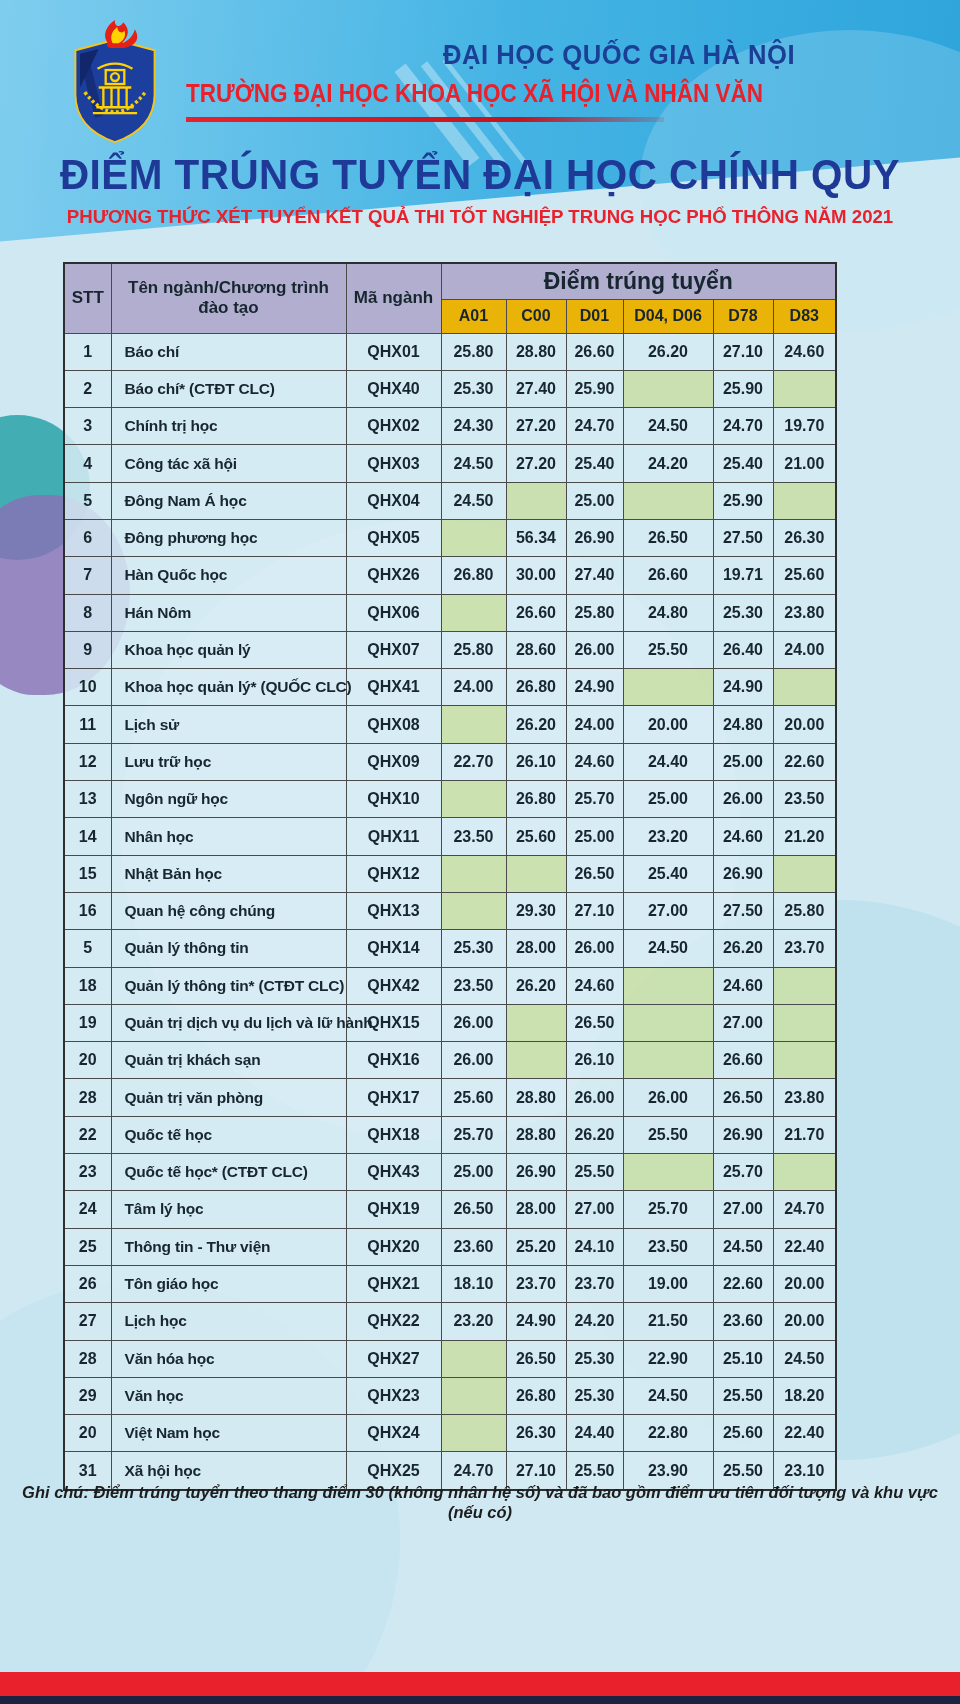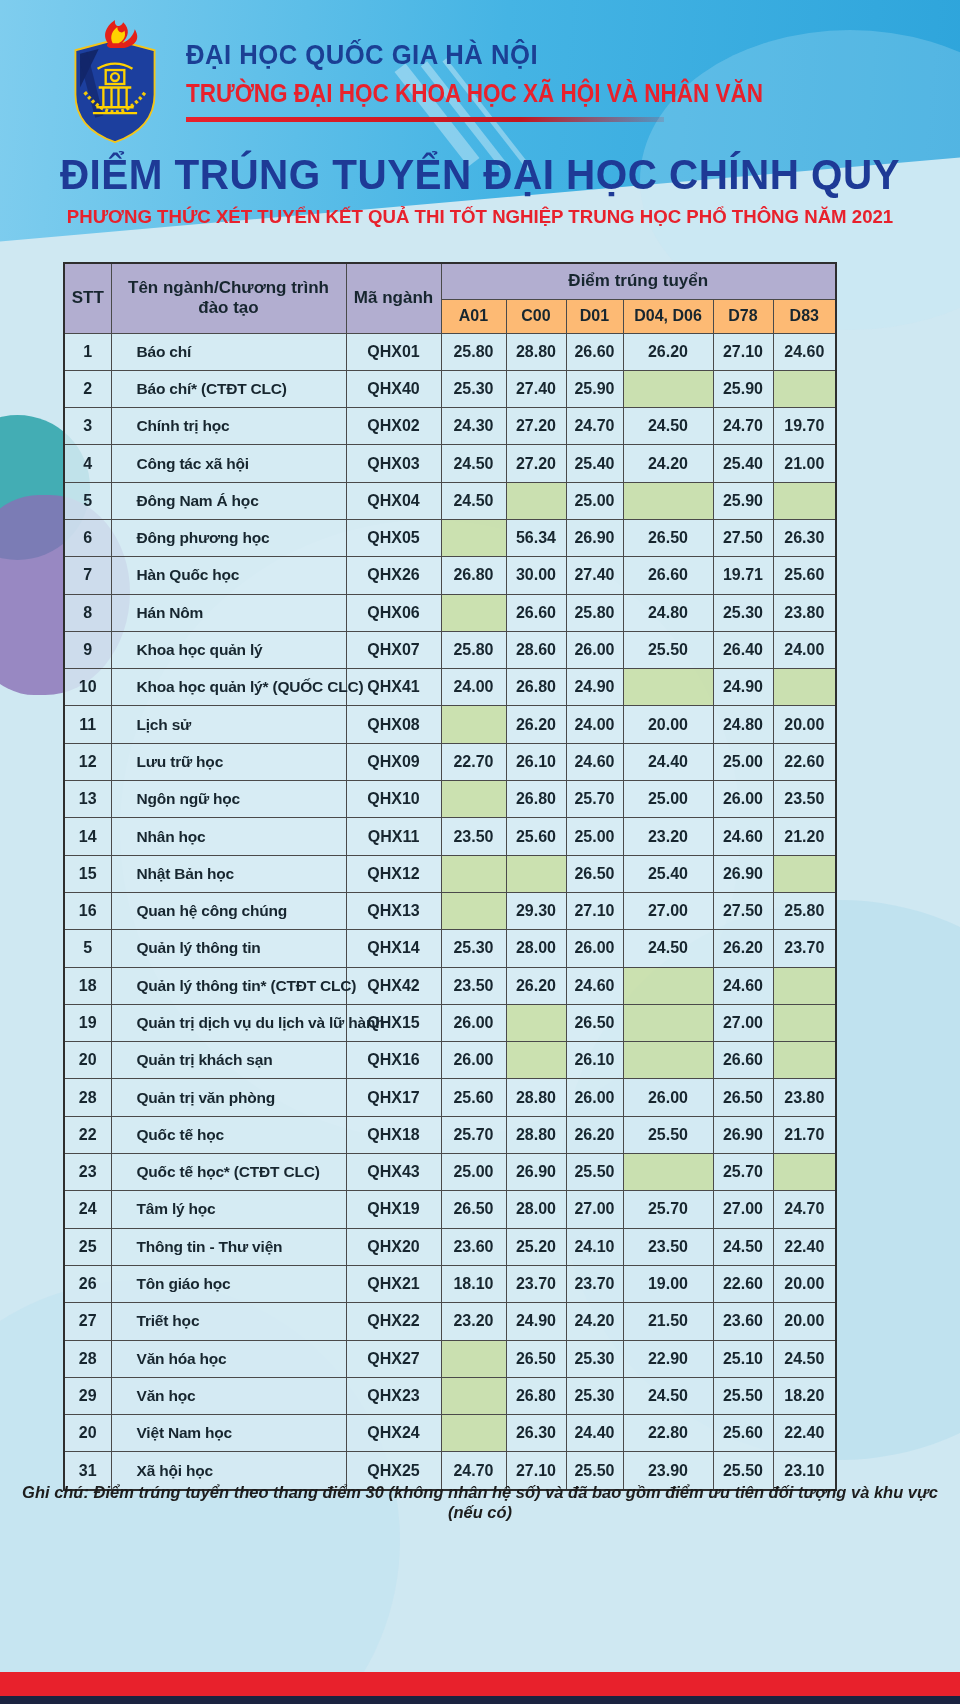--- a/index.html
+++ b/index.html
@@ -21,21 +21,21 @@
   .circle{position:absolute;border-radius:50%;z-index:0;}
   .c-teal{left:-55px;top:415px;width:145px;height:145px;background:#2aa2a9;opacity:.85;}
   .c-purple{left:-35px;top:495px;width:165px;height:200px;background:#8a6fb5;opacity:.8;border-radius:48% 52% 55% 45%;}
   .c-pale1{left:120px;top:520px;width:620px;height:620px;background:#eaf6fb;opacity:.45;}
   .c-pale2{left:560px;top:900px;width:560px;height:560px;background:#a9d9ec;opacity:.4;}
   .c-pale3{left:-120px;top:1280px;width:520px;height:520px;background:#bfe2f1;opacity:.55;}
   .c-top{left:640px;top:30px;width:420px;height:300px;background:#bfe9f7;opacity:.25;}
 
   
   .logo{position:absolute;left:56px;top:20px;width:118px;height:128px;z-index:3;}
-  .org{position:absolute;left:186px;top:40px;z-index:3;}
+  .org{position:absolute;left:186px;top:40px;z-index:3;text-align:right;}
   .uni{color:#1b3f94;font-weight:700;font-size:27px;letter-spacing:.5px;transform:scaleX(.95);transform-origin:left;}
   .sch{color:#e8212c;font-weight:700;font-size:25px;margin-top:8px;white-space:nowrap;transform:scaleX(.9);transform-origin:left;}
   .red-rule{margin-top:9px;width:478px;height:5px;background:linear-gradient(90deg,#e8212c 0%,#c2151f 70%,rgba(194,21,31,.15)100%);}
   .title{
     position:absolute;left:0;top:150px;width:960px;text-align:center;z-index:3;
     color:#1e3a96;font-weight:700;font-size:43px;letter-spacing:.5px;transform:scaleX(.94);
   }
   .subtitle{
     position:absolute;left:0;top:206px;width:960px;text-align:center;z-index:3;
     color:#e8212c;font-weight:700;font-size:19px;transform:scaleX(.98);
@@ -47,24 +47,24 @@
     border-collapse:collapse;table-layout:fixed;
   }
   th,td{
     border:1px solid #4a4a4a;
     color:#17262f;text-align:center;vertical-align:middle;
     padding:0;
   }
   table{border:2px solid #2e2e2e;}
   thead th{background:#b2aed0;font-size:17px;font-weight:700;}
   thead .tier1{height:36px;}
-  thead .tier2 th{background:#fdba74;height:33px;font-size:16px;}
-  thead .th-group{font-size:17px;margin-left:40px;}
+  thead .tier2 th{background:#eab308;height:33px;font-size:16px;}
+  thead .th-group{font-size:23px;margin-left:40px;}
   tbody td{height:36.3px;font-size:16px;font-weight:700;background:rgba(214,235,243,.85);}
-  tbody td.name-cell{text-align:left;padding-left:25px;font-size:15.5px;letter-spacing:-.2px;white-space:nowrap;}
+  tbody td.name-cell{text-align:left;padding-left:13px;font-size:15.5px;letter-spacing:-.2px;white-space:nowrap;}
   tbody td.empty-cell{background:rgba(201,223,172,.95);}
 
   
   .note{
     position:absolute;left:0;top:1483px;width:960px;text-align:center;z-index:3;
     font-style:italic;font-weight:700;font-size:17px;color:#1d1d1d;transform:scaleX(.97);
   }
   .red-bar{position:absolute;left:0;top:1672px;width:960px;height:24px;background:#e8212c;z-index:3;}
   .navy-bar{position:absolute;left:0;top:1696px;width:960px;height:8px;background:#1b2340;z-index:3;}
 </style>
@@ -424,21 +424,21 @@
         <td>QHX21</td>
         <td>18.10</td>
         <td>23.70</td>
         <td>23.70</td>
         <td>19.00</td>
         <td>22.60</td>
         <td>20.00</td>
       </tr>
       <tr>
         <td>27</td>
-        <td class="name-cell">Triết học</td>
+        <td class="name-cell">Lịch học</td>
         <td>QHX22</td>
         <td>23.20</td>
         <td>24.90</td>
         <td>24.20</td>
         <td>21.50</td>
         <td>23.60</td>
         <td>20.00</td>
       </tr>
       <tr>
         <td>28</td>

